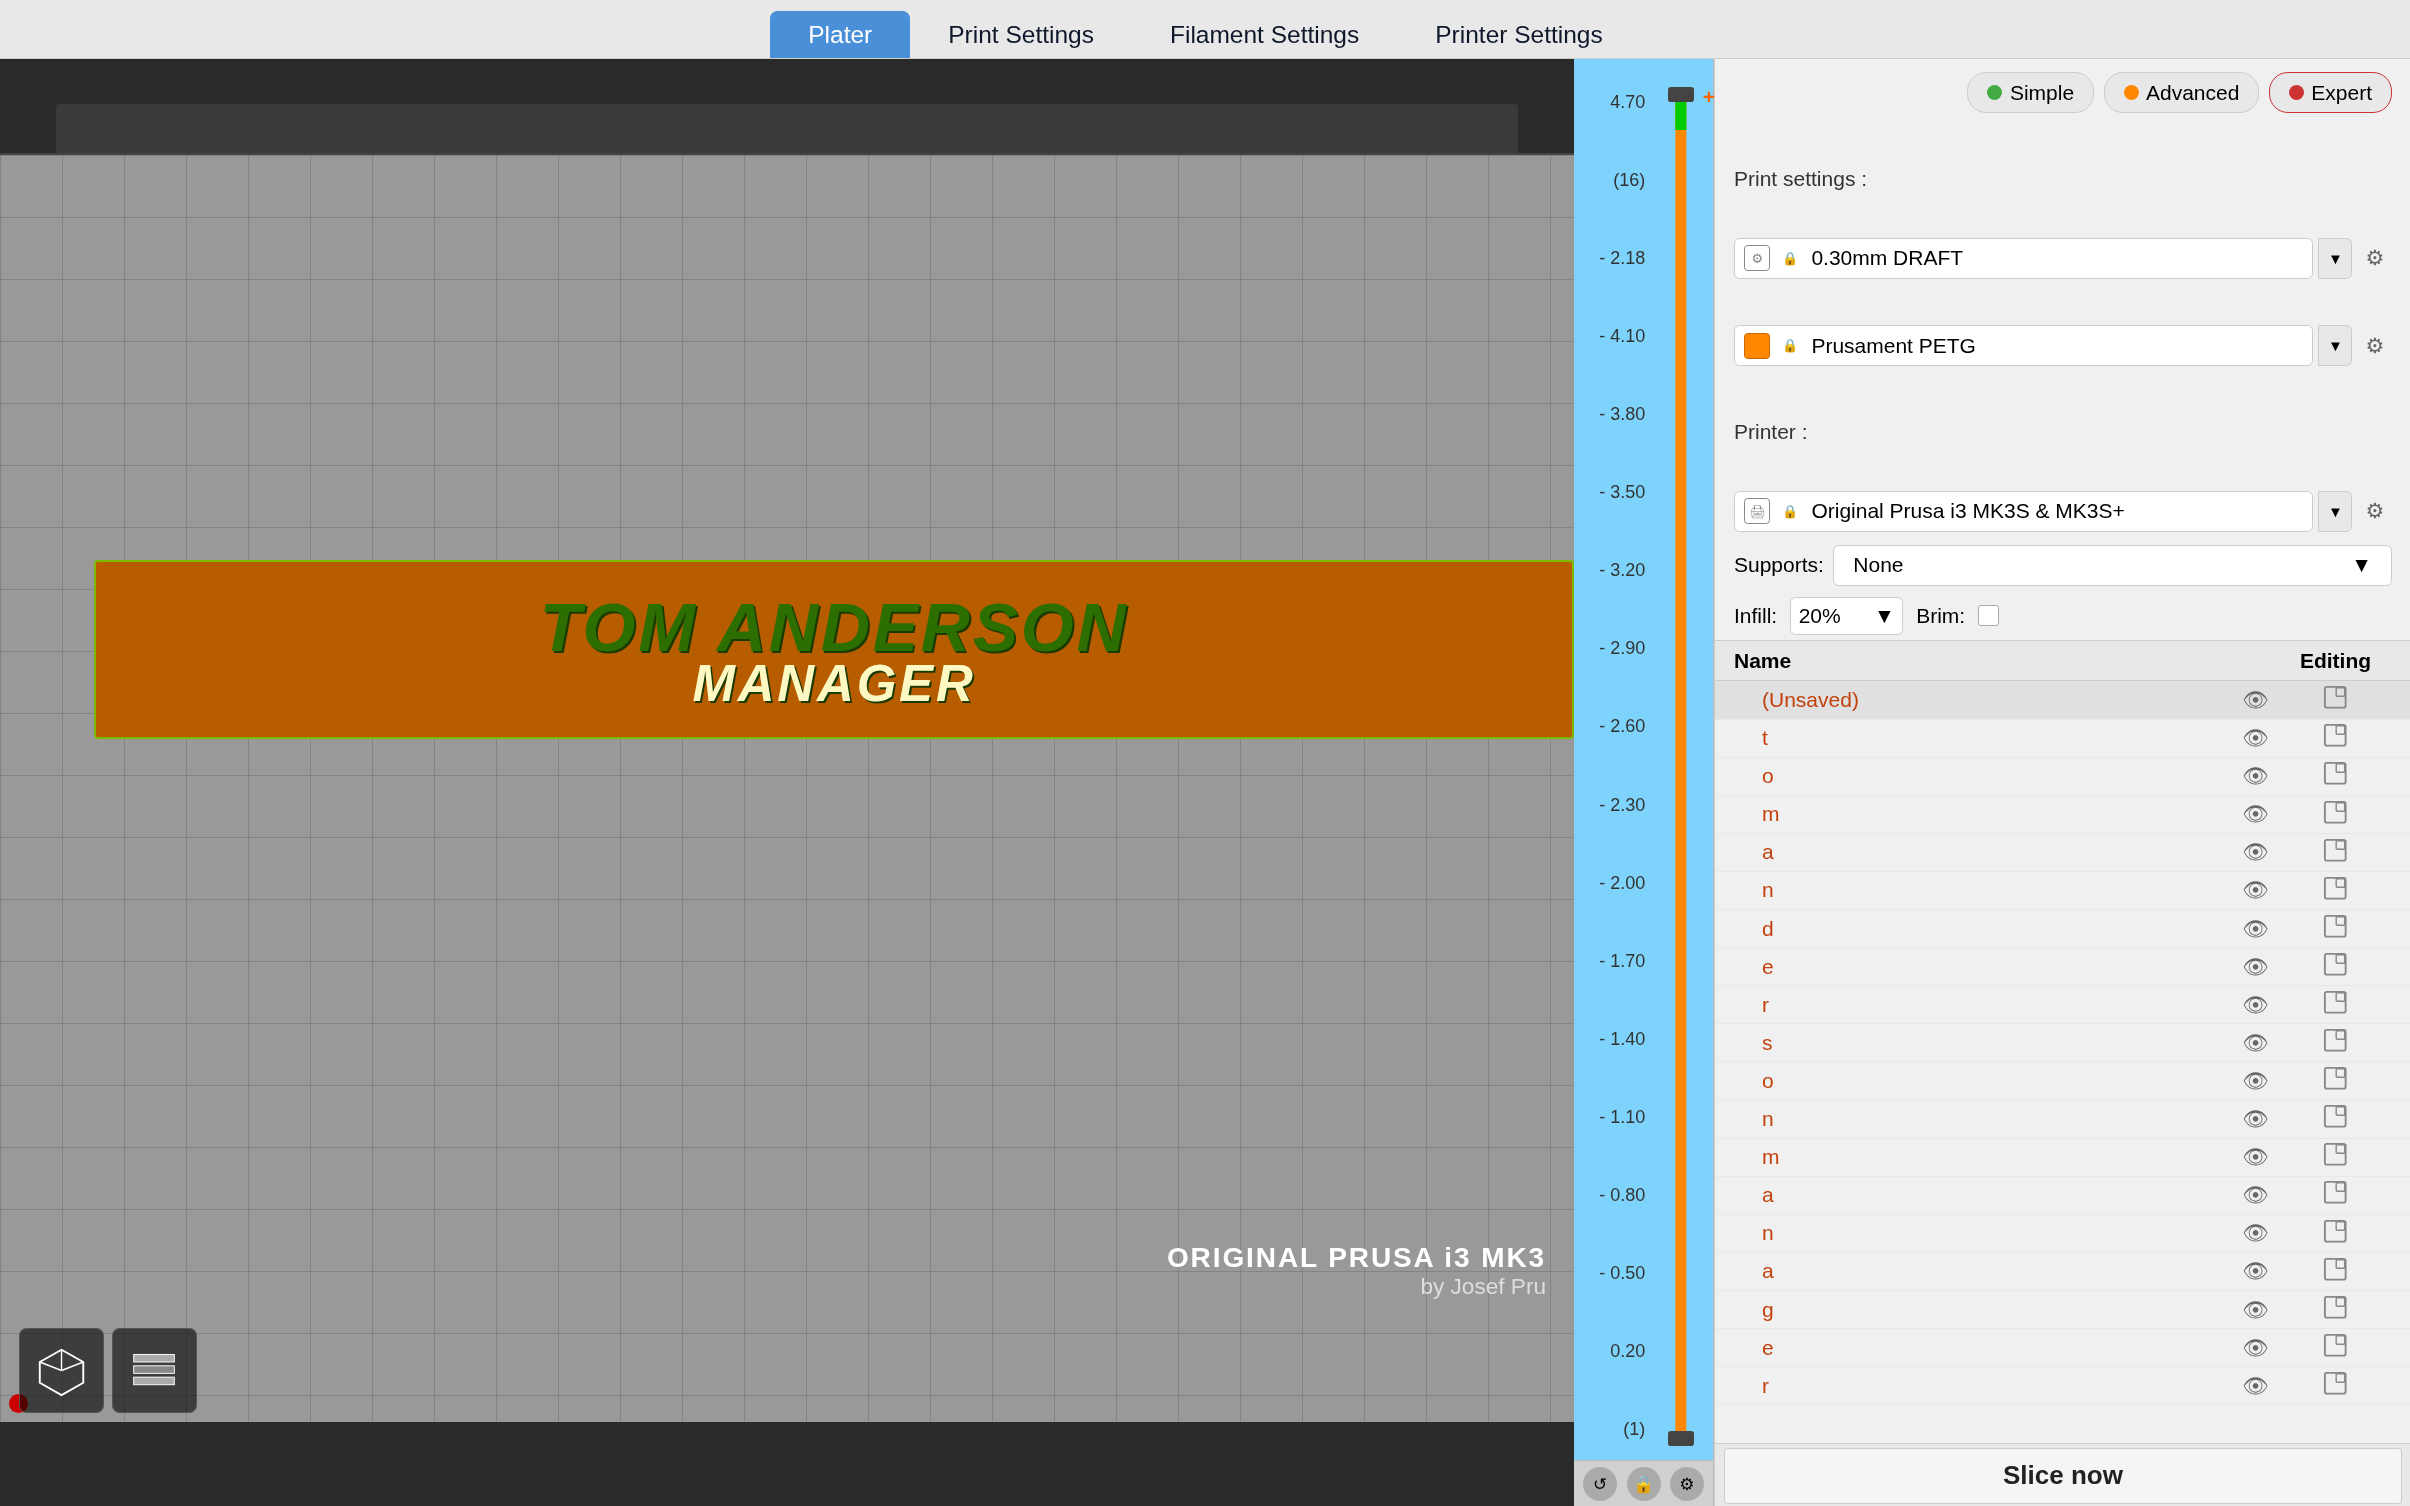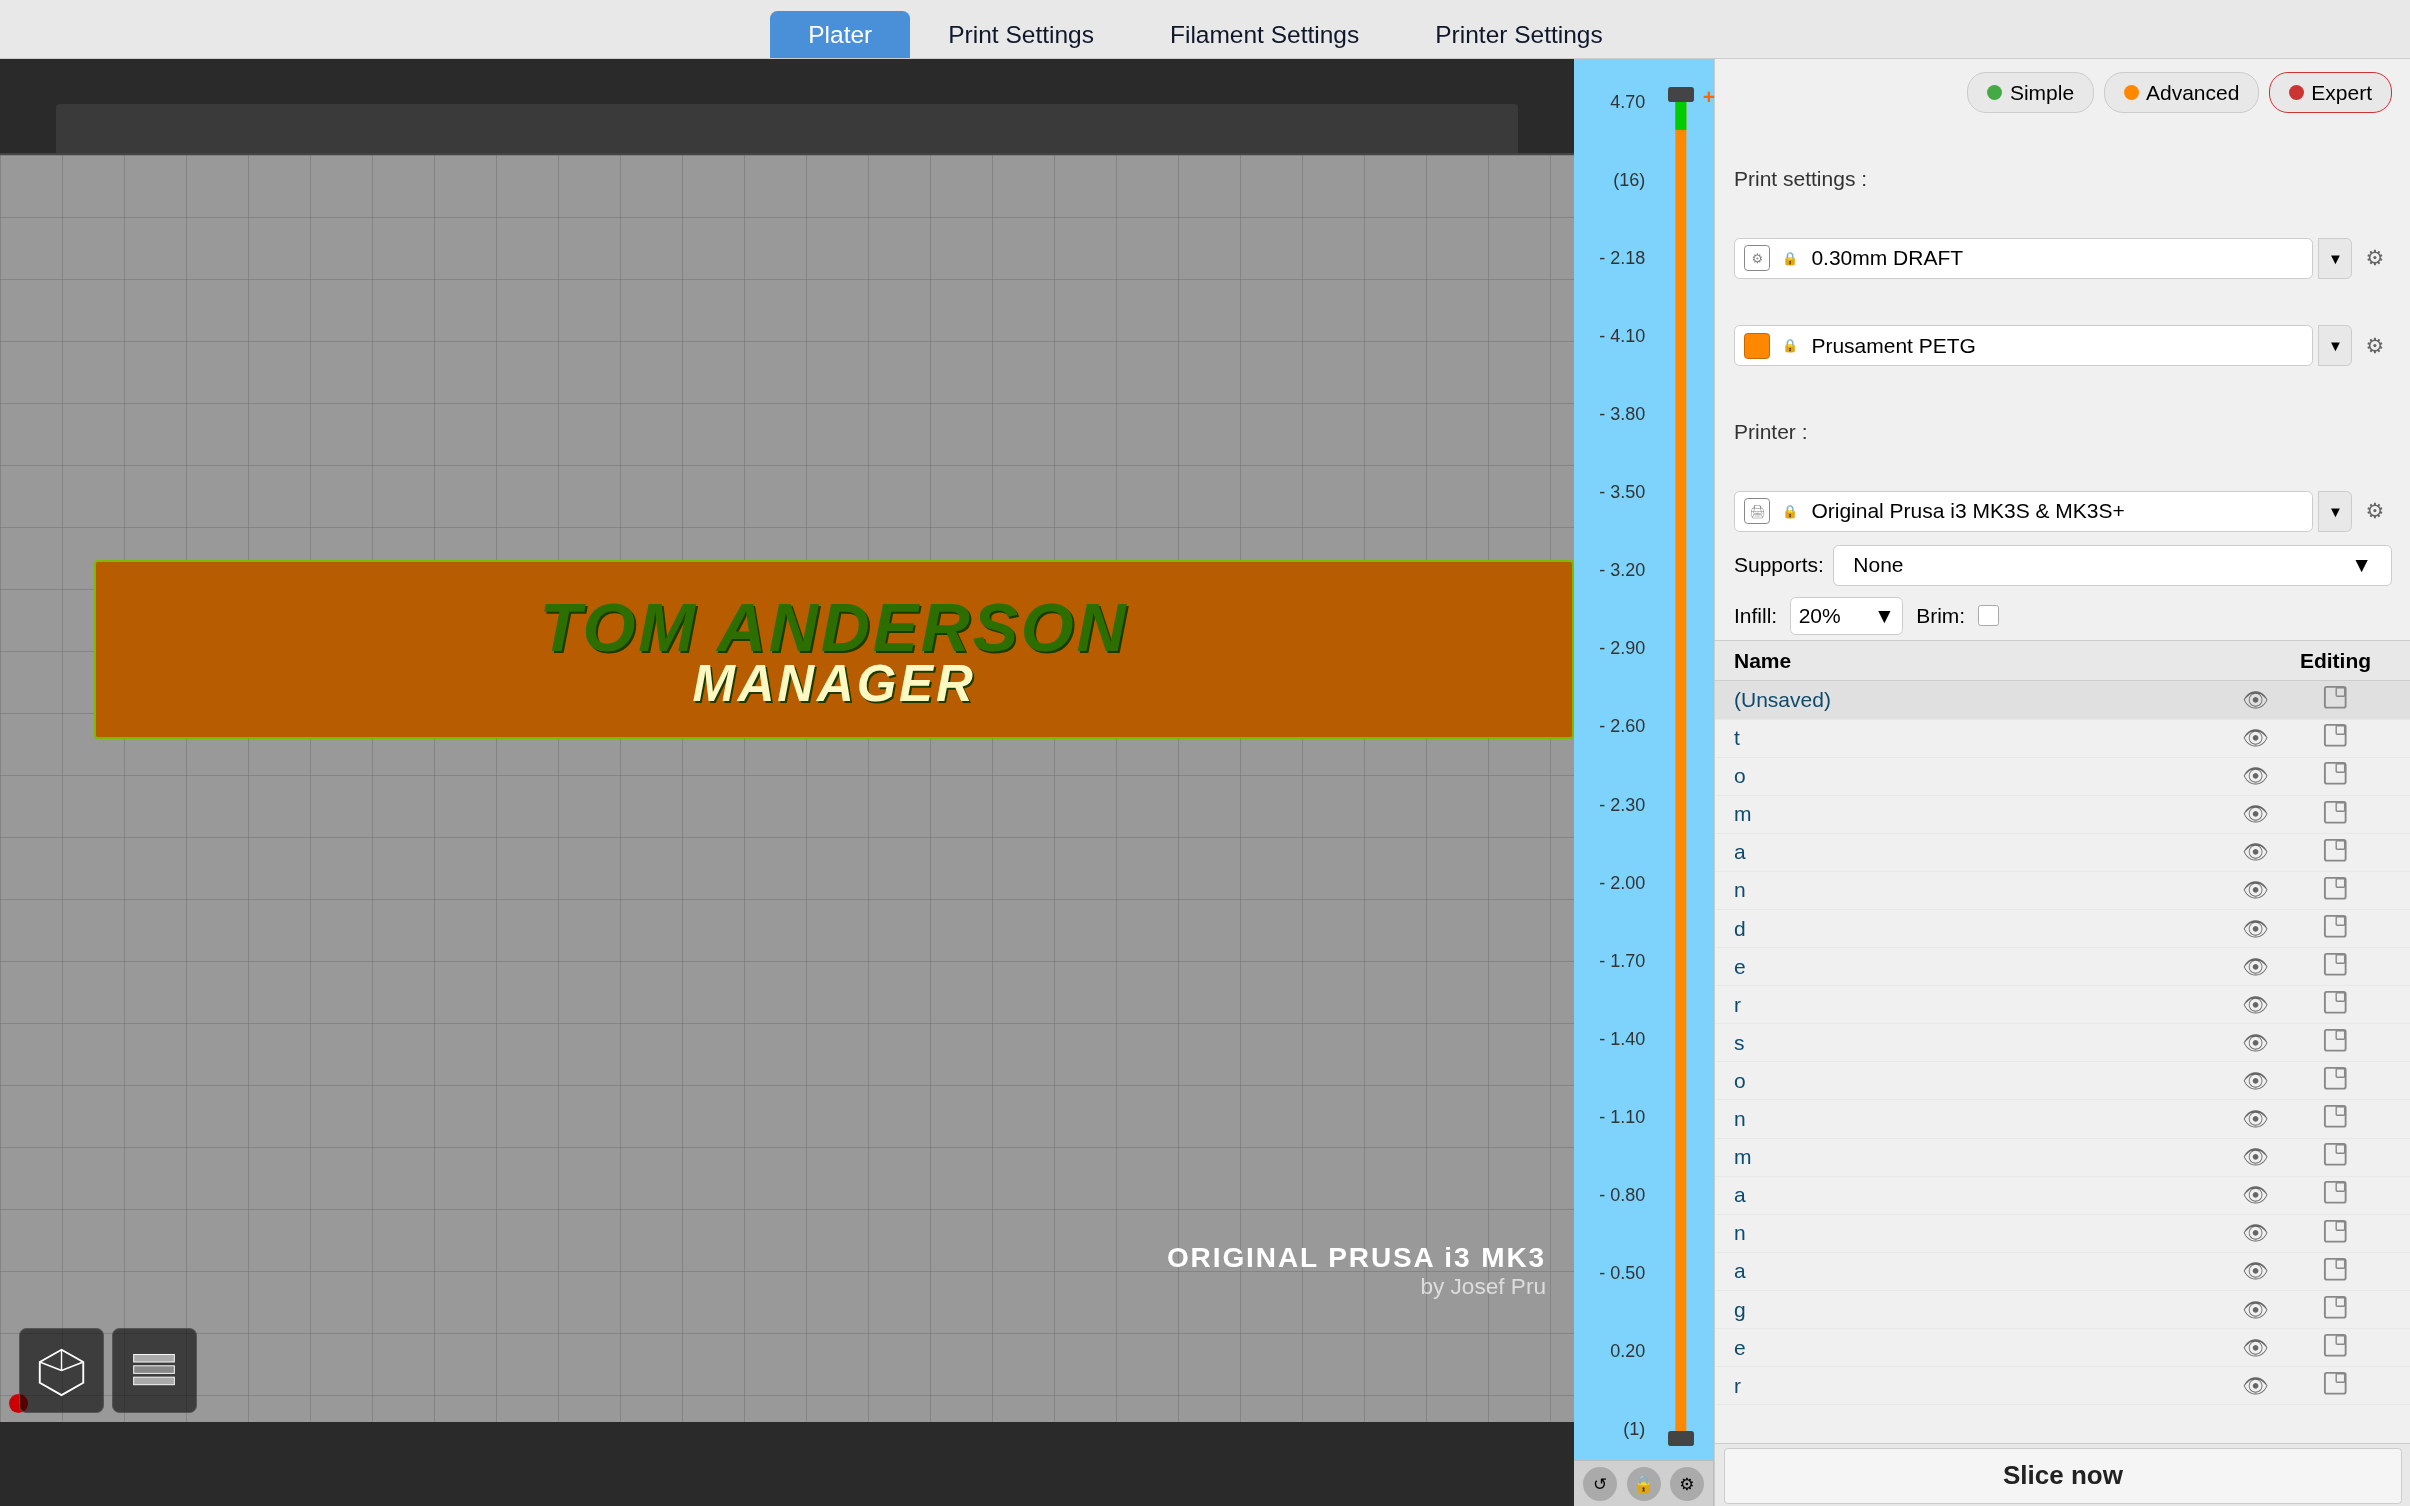--- a/index.html
+++ b/index.html
@@ -494,21 +494,21 @@
       display: flex;
       align-items: center;
       padding: 3.8px 19px;
       font-size: 21px;
       border-bottom: 0.9px solid #e8e8e8;
     }
     .obj-row:first-child {
       background: #e8e8e8;
     }
 
-    .obj-name { flex: 1; color: #0c4a6e; }
+    .obj-name { flex: 1; color: #c2410c; margin-left: 28px; }
     .obj-eye {
       width: 47px;
       text-align: center;
       color: #666;
       cursor: pointer;
     }
     .obj-edit {
       width: 113px;
       text-align: center;
       cursor: pointer;

